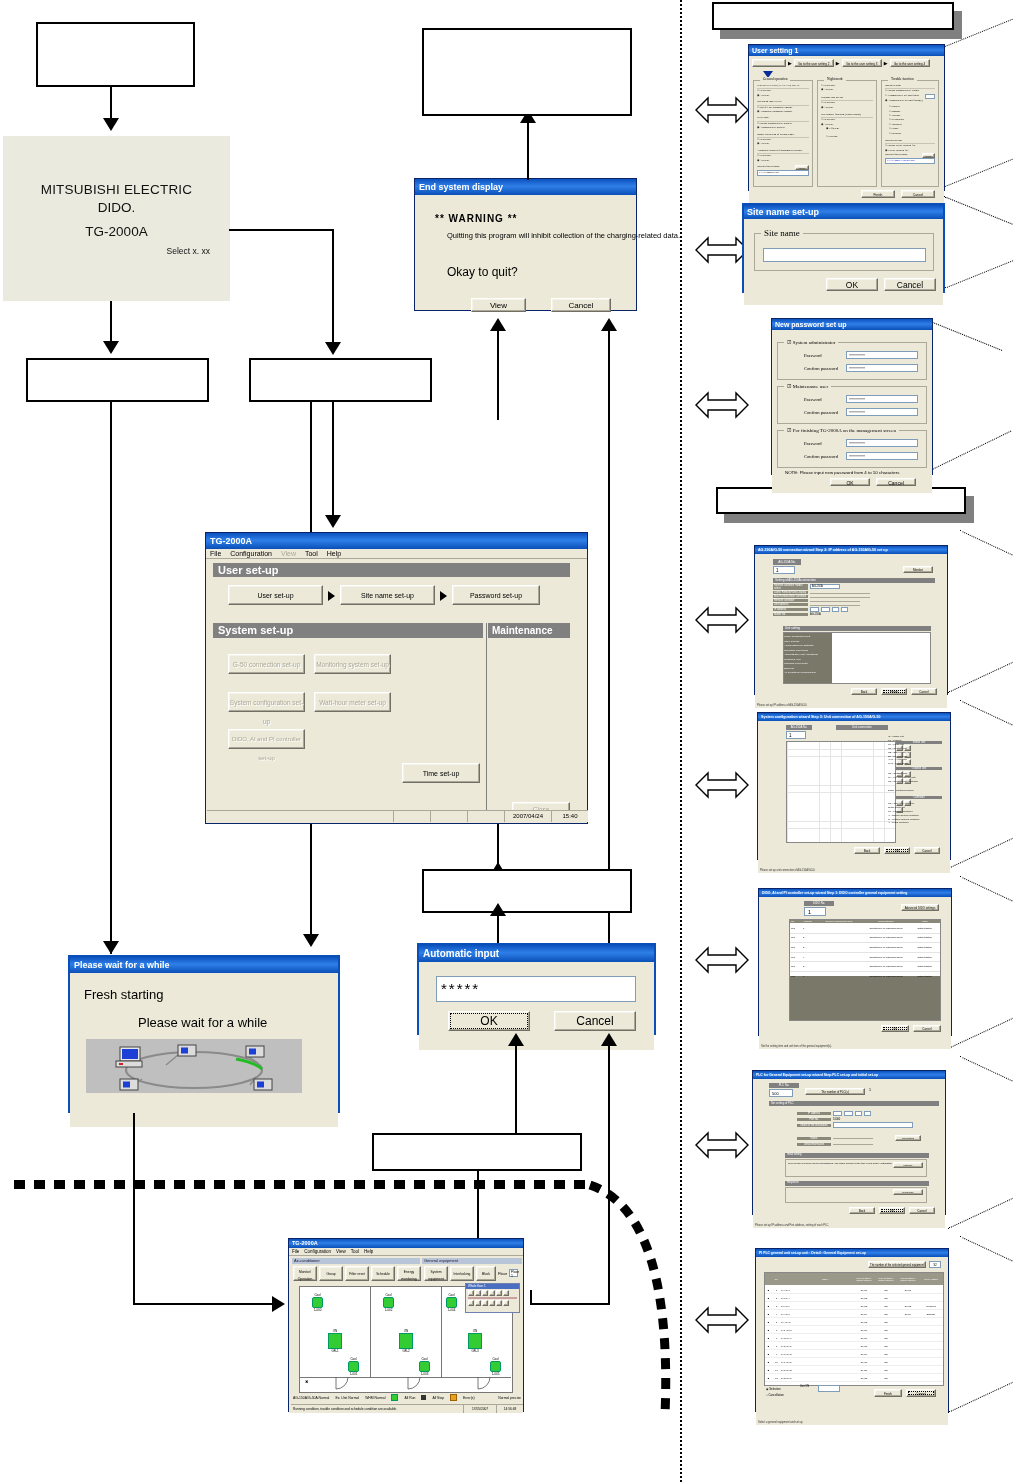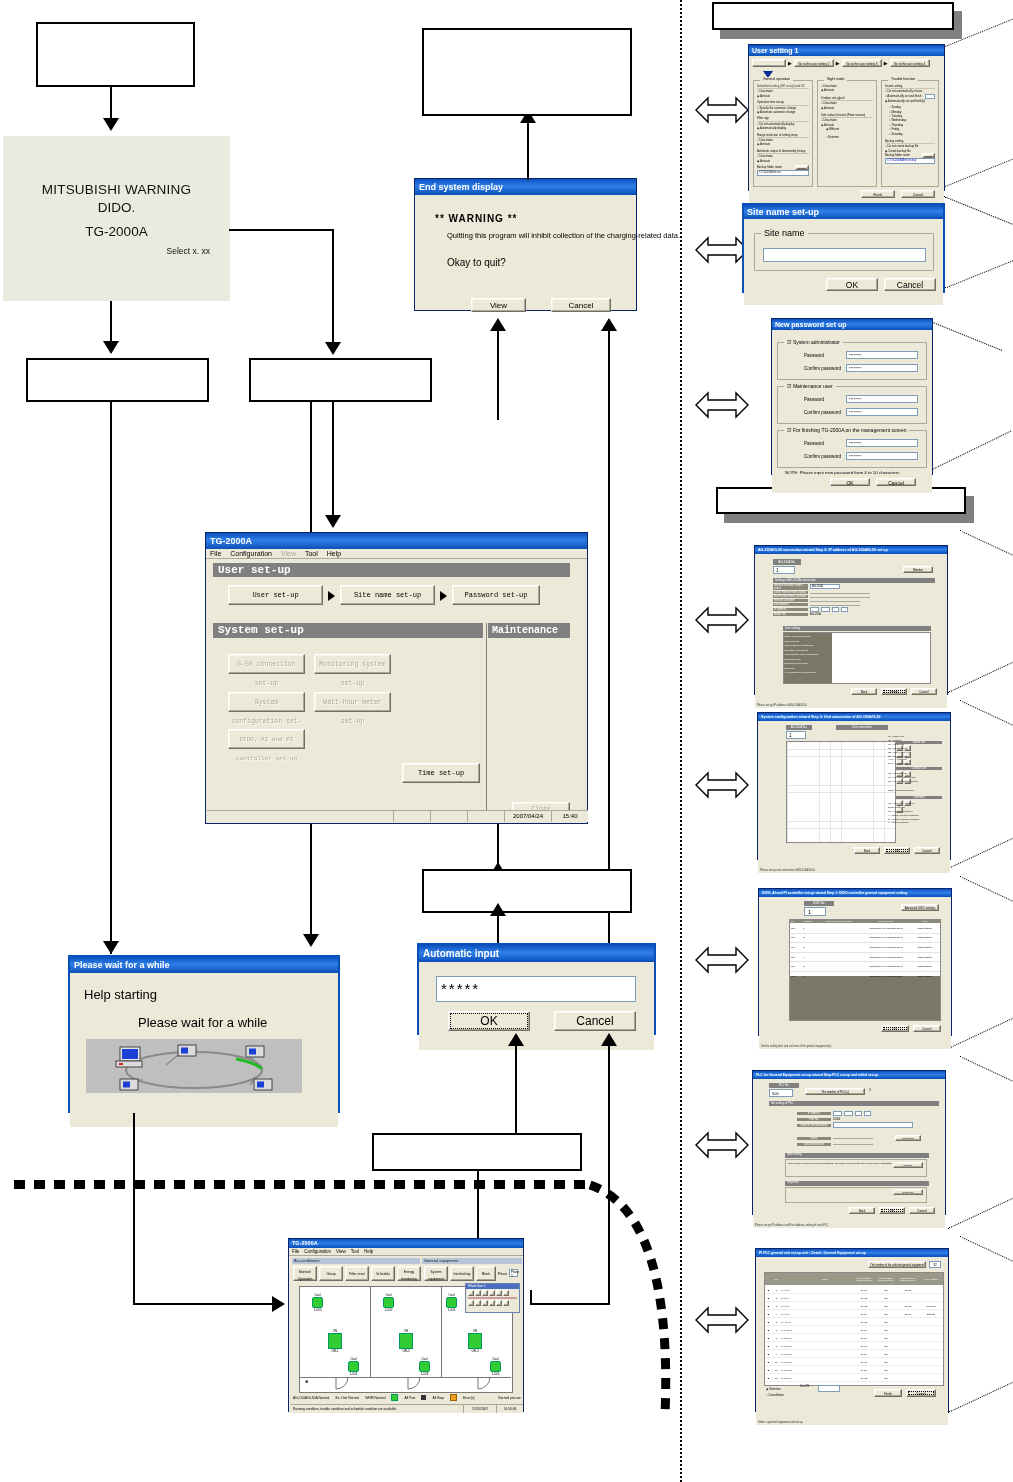--- a/index.html
+++ b/index.html
@@ -56,21 +56,21 @@
 
   
   .btn{
     background:#ece9d8;border:1px solid #fff;border-right-color:#716f64;
     border-bottom-color:#716f64;box-shadow:inset -1px -1px 0 #aca899, inset 1px 1px 0 #f5f4ea;
     display:inline-block;text-align:center;color:#000;box-sizing:border-box;
   }
   .btn.focus{outline:1px dotted #000;outline-offset:-3px;}
   .btn.dis{color:#aca899;text-shadow:1px 1px 0 #fff;}
   .field{background:#fff;border:1px solid #7f9db9;box-sizing:border-box;}
-  .grp{border:1px solid #aca899;box-sizing:border-box;position:relative;}
+  .grp{border:1px solid #aca899;box-sizing:border-box;position:relative;font-family:Liberation Serif, serif;}
   .grp>.cap{position:absolute;top:-6px;left:6px;background:#ece9d8;padding:0 3px;font-size:9px;}
   .hdrbar{background:#808080;color:#fff;font-weight:bold;}
 
   
   .shadowbox{position:absolute;}
   .shadowbox .sh{position:absolute;left:8px;top:9px;width:100%;height:100%;background:#808080;}
   .shadowbox .fg{position:absolute;left:0;top:0;width:100%;height:100%;
                  background:#fff;border:2px solid #000;box-sizing:border-box;}
 
   
@@ -80,21 +80,21 @@
   .t{position:absolute;white-space:nowrap;}
 </style>
 </head>
 <body>
 
 <div class="cbox" style="left:36px;top:22px;width:159px;height:65px;"></div>
 <div class="vline" style="left:110px;top:87px;height:37px;"></div>
 <div class="arrow-d" style="left:103px;top:118px;"></div>
 
 <div class="splash" style="left:3px;top:136px;width:227px;height:165px;">
-  <div class="l1">MITSUBISHI WARNING</div>
+  <div class="l1">MITSUBISHI ELECTRIC</div>
   <div class="l2">DIDO.</div>
   <div class="l3">TG-2000A</div>
   <div class="ver">Select x. xx</div>
 </div>
 
 <div class="vline" style="left:110px;top:301px;height:47px;"></div>
 <div class="arrow-d" style="left:103px;top:341px;"></div>
 <div class="cbox" style="left:26px;top:358px;width:183px;height:44px;"></div>
 <div class="vline" style="left:110px;top:402px;height:552px;"></div>
 <div class="arrow-d" style="left:103px;top:941px;"></div>
@@ -109,21 +109,21 @@
 <div class="vline" style="left:310px;top:402px;height:540px;"></div>
 <div class="arrow-d" style="left:303px;top:934px;"></div>
 
 <div class="win win-lg" style="left:414px;top:178px;width:223px;height:133px;">
   <div class="tbar">
     <span>End system display</span>
   </div>
   <div class="body" style="position:relative;height:100%;">
     <div class="t" style="left:20px;top:18px;font-size:10px;font-weight:bold;letter-spacing:1px;">** WARNING **</div>
     <div class="t" style="left:32px;top:36px;font-size:7.5px;">Quitting this program will inhibit collection of the charging-related data.</div>
-    <div class="t" style="left:32px;top:62px;font-size:10px;">Okay to quit?</div>
+    <div class="t" style="left:32px;top:70px;font-size:12px;">Okay to quit?</div>
     <div class="btn" style="left:56px;top:103px;width:55px;height:14px;font-size:8px;line-height:13px;position:absolute;">View</div>
     <div class="btn" style="left:136px;top:103px;width:60px;height:14px;font-size:8px;line-height:13px;position:absolute;">Cancel</div>
   </div>
 </div>
 
 <div class="vline" style="left:527px;top:122px;height:58px;"></div>
 <div class="arrow-u" style="left:520px;top:110px;"></div>
 <div class="cbox" style="left:422px;top:28px;width:210px;height:88px;"></div>
 
 <div class="vline" style="left:497px;top:330px;height:90px;"></div>
@@ -138,21 +138,21 @@
     <span>TG-2000A</span>
   </div>
 
   <div style="background:#ece9d8;border-bottom:1px solid #aca899;padding:1px 4px;font-size:7px;display:flex;gap:9px;">
     <span>File</span>
     <span>Configuration</span>
     <span style="color:#aca899">View</span>
     <span>Tool</span>
     <span>Help</span>
   </div>
-  <div style="position:relative;padding:6px;height:253px;box-sizing:border-box;font-family:Liberation Mono, monospace;">
+  <div style="position:relative;padding:6px;height:253px;box-sizing:border-box;">
 
     <div class="hdrbar" style="position:absolute;left:7px;top:4px;width:357px;height:14px;font-size:11px;line-height:14px;padding-left:5px;box-sizing:border-box;">User set-up</div>
 
     <div class="btn" style="position:absolute;left:22px;top:26px;width:95px;height:20px;font-size:7px;line-height:19px;">User set-up</div>
     <div style="position:absolute;left:122px;top:32px;width:0;height:0;border-top:5px solid transparent;border-bottom:5px solid transparent;border-left:7px solid #000;"></div>
     <div class="btn" style="position:absolute;left:134px;top:26px;width:95px;height:20px;font-size:7px;line-height:19px;">Site name set-up</div>
     <div style="position:absolute;left:234px;top:32px;width:0;height:0;border-top:5px solid transparent;border-bottom:5px solid transparent;border-left:7px solid #000;"></div>
     <div class="btn" style="position:absolute;left:246px;top:26px;width:88px;height:20px;font-size:7px;line-height:19px;">Password set-up</div>
 
     <div class="hdrbar" style="position:absolute;left:7px;top:64px;width:270px;height:15px;font-size:11px;line-height:15px;padding-left:5px;box-sizing:border-box;">System set-up</div>
@@ -188,21 +188,21 @@
 <div class="arrow-u" style="left:490px;top:862px;"></div>
 <div class="cbox" style="left:422px;top:869px;width:210px;height:44px;"></div>
 <div class="vline" style="left:497px;top:913px;height:32px;"></div>
 <div class="arrow-u" style="left:490px;top:903px;"></div>
 
 <div class="win win-lg" style="left:68px;top:955px;width:272px;height:158px;border:2px solid #0a4fb8;">
   <div class="tbar" style="background:linear-gradient(to bottom,#0b51bd,#2f7fe8 45%,#0a4fb8);">
     <span>Please wait for a while</span>
   </div>
   <div style="position:relative;height:100%;background:#ece9d8;">
-    <div class="t" style="left:14px;top:14px;font-size:13px;">Help starting</div>
+    <div class="t" style="left:14px;top:14px;font-size:13px;">Fresh starting</div>
     <div class="t" style="left:68px;top:42px;font-size:13px;">Please wait for a while</div>
 
     <div style="position:absolute;left:16px;top:66px;width:216px;height:54px;background:#bfbfbf;">
       <svg width="216" height="54" viewBox="0 0 216 54">
         <ellipse cx="108" cy="31" rx="68" ry="18" fill="none" stroke="#8a8a8a" stroke-width="2.2"></ellipse>
         <path d="M150 20 A68 18 0 0 1 176 30" fill="none" stroke="#22bb22" stroke-width="3"></path>
         <line x1="92" y1="16" x2="80" y2="26" stroke="#8a8a8a" stroke-width="1.4"></line>
         <line x1="160" y1="16" x2="172" y2="24" stroke="#8a8a8a" stroke-width="1.4"></line>
         <line x1="48" y1="46" x2="56" y2="40" stroke="#8a8a8a" stroke-width="1.4"></line>
         <line x1="164" y1="46" x2="170" y2="38" stroke="#8a8a8a" stroke-width="1.4"></line>

